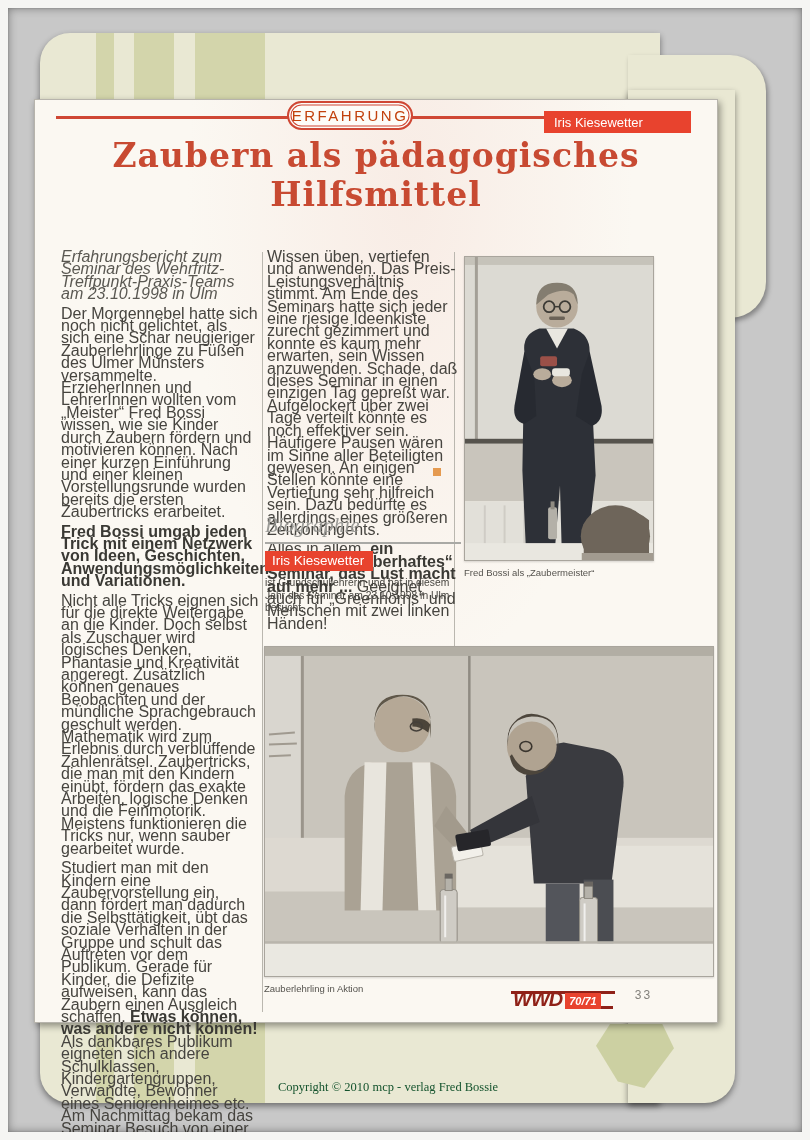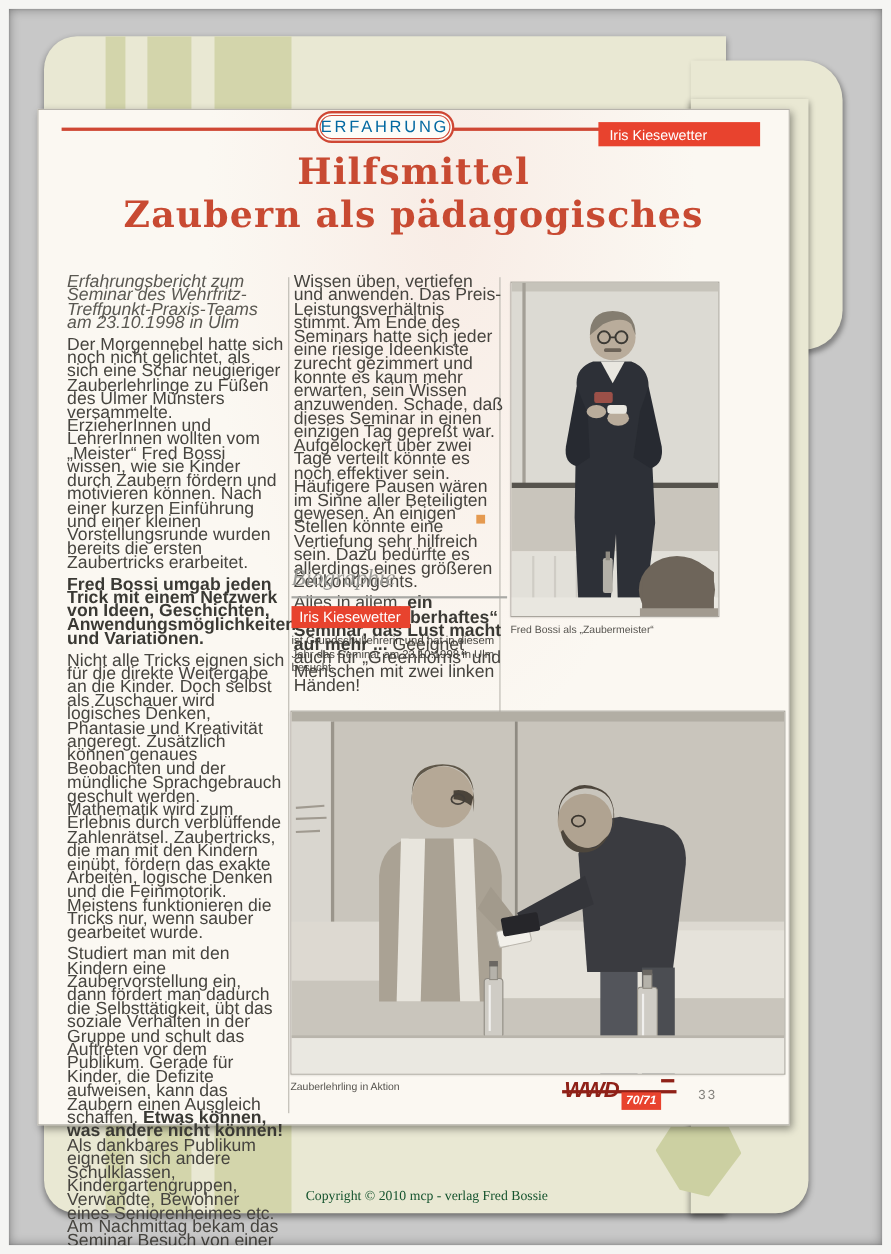--- a/index.html
+++ b/index.html
@@ -24,21 +24,21 @@
   .copyright{position:absolute;left:38px;top:1080px;width:700px;text-align:center;z-index:3;
              font-size:12.5px;color:#14532d;font-family:Liberation Serif, serif;}
   
   .page{position:absolute;left:34px;top:99px;width:684px;height:924px;z-index:10;
         background:radial-gradient(ellipse at 55% 10%, #f8ece5 0%, rgba(248,236,229,0) 42%),#fbf8f2;
         border:1px solid #b7b4ac;box-shadow:2px 3px 7px rgba(0,0,0,.4);}
   .redline{position:absolute;left:21px;top:16px;width:500px;height:2.5px;background:#cf4734;}
   .badge{position:absolute;left:252px;top:1px;width:126px;height:29px;background:#fdfcf8;
          border:2px solid #cf4734;border-radius:15px;box-shadow:inset 0 0 0 1.5px #fdfcf8, inset 0 0 0 2.5px #cf4734;
          display:flex;align-items:center;justify-content:center;}
-  .badge span{font-size:15px;letter-spacing:2.5px;color:#0369a1;text-align:center;}
+  .badge span{font-size:15px;letter-spacing:2.5px;color:#c2410c;text-align:center;}
   .authorbar{position:absolute;left:509px;top:11px;width:147px;height:22px;background:#e8432e;
              color:#fff;font-size:13px;display:flex;align-items:center;padding-left:10px;}
   .headline{position:absolute;left:0;top:36px;width:100%;text-align:center;
             font-family:"DejaVu Serif",serif;font-weight:700;color:#c84a32;
             font-size:33px;line-height:39px;letter-spacing:1px;}
   .col{position:absolute;font-size:16px;line-height:12.4px;color:#46443f;}
   .col p{margin:0 0 7px 0;}
   .col .intro{font-style:italic;color:#5a5852;}
   .col strong{color:#3a3934;}
   .col1{left:26px;top:151px;width:198px;}
@@ -57,21 +57,21 @@
   
   .photo{position:absolute;border:1px solid #a9a59d;box-shadow:0 1px 2px rgba(0,0,0,.15);}
   .photo1{left:429px;top:156px;width:190px;height:305px;}
   .photo2{left:229px;top:546px;width:450px;height:331px;}
   .photo svg{display:block;width:100%;height:100%;}
   .cap{position:absolute;font-size:9.5px;color:#55534e;}
   .cap1{left:429px;top:467px;}
   .cap2{left:229px;top:883px;}
   
   .wwd-row{position:absolute;left:478px;top:884px;height:22px;display:flex;align-items:center;z-index:12;}
-  .wwd-wrap{position:relative;display:flex;align-items:flex-start;}
+  .wwd-wrap{position:relative;display:flex;align-items:flex-end;}
   .wwd-line{position:absolute;left:-2px;right:-2px;top:10px;height:3px;background:#8f2118;}
   .wwd-text{position:relative;font-weight:900;font-style:italic;font-size:20px;letter-spacing:-1px;
             color:#8f2118;line-height:20px;}
   .wwd-issue{position:relative;background:#e8432e;color:#fff;font-size:11px;font-weight:700;
              padding:2px 4px;margin-left:3px;font-style:italic;margin-top:12px;}
   .wwd-tail{position:relative;width:12px;height:3px;background:#8f2118;}
   .pagenum{margin-left:22px;font-size:12px;color:#83817c;letter-spacing:2px;}
 </style>
 </head>
 <body>
@@ -92,22 +92,22 @@
 
     <div class="redline"></div>
     <div class="badge">
       <span>ERFAHRUNG</span>
     </div>
     <div class="authorbar">
       <span>Iris Kiesewetter</span>
     </div>
 
     <div class="headline">
+      <div>Zaubern als pädagogisches</div>
       <div>Hilfsmittel</div>
-      <div>Zaubern als pädagogisches</div>
     </div>
 
     <div class="vrule r1"></div>
     <div class="vrule r2"></div>
 
     <div class="col col1">
       <p class="intro">Erfahrungsbericht zum Seminar des Wehrfritz-Treffpunkt-Praxis-Teams am 23.10.1998 in Ulm</p>
       <p>Der Morgennebel hatte sich noch nicht gelichtet, als sich eine Schar neugieriger Zauberlehrlinge zu Füßen des Ulmer Münsters versammelte. ErzieherInnen und LehrerInnen wollten vom „Meister“ Fred Bossi wissen, wie sie Kinder durch Zaubern fördern und motivieren können. Nach einer kurzen Einführung und einer kleinen Vorstellungsrunde wurden bereits die ersten Zaubertricks erarbeitet.</p>
       <p><strong>Fred Bossi umgab jeden Trick mit einem Netzwerk von Ideen, Geschichten, Anwendungsmöglichkeiten und Variationen.</strong></p>
       <p>Nicht alle Tricks eignen sich für die direkte Weitergabe an die Kinder. Doch selbst als Zuschauer wird logisches Denken, Phantasie und Kreativität angeregt. Zusätzlich können genaues Beobachten und der mündliche Sprachgebrauch geschult werden. Mathematik wird zum Erlebnis durch verblüffende Zahlenrätsel. Zaubertricks, die man mit den Kindern einübt, fördern das exakte Arbeiten, logische Denken und die Feinmotorik. Meistens funktionieren die Tricks nur, wenn sauber gearbeitet wurde.</p>

